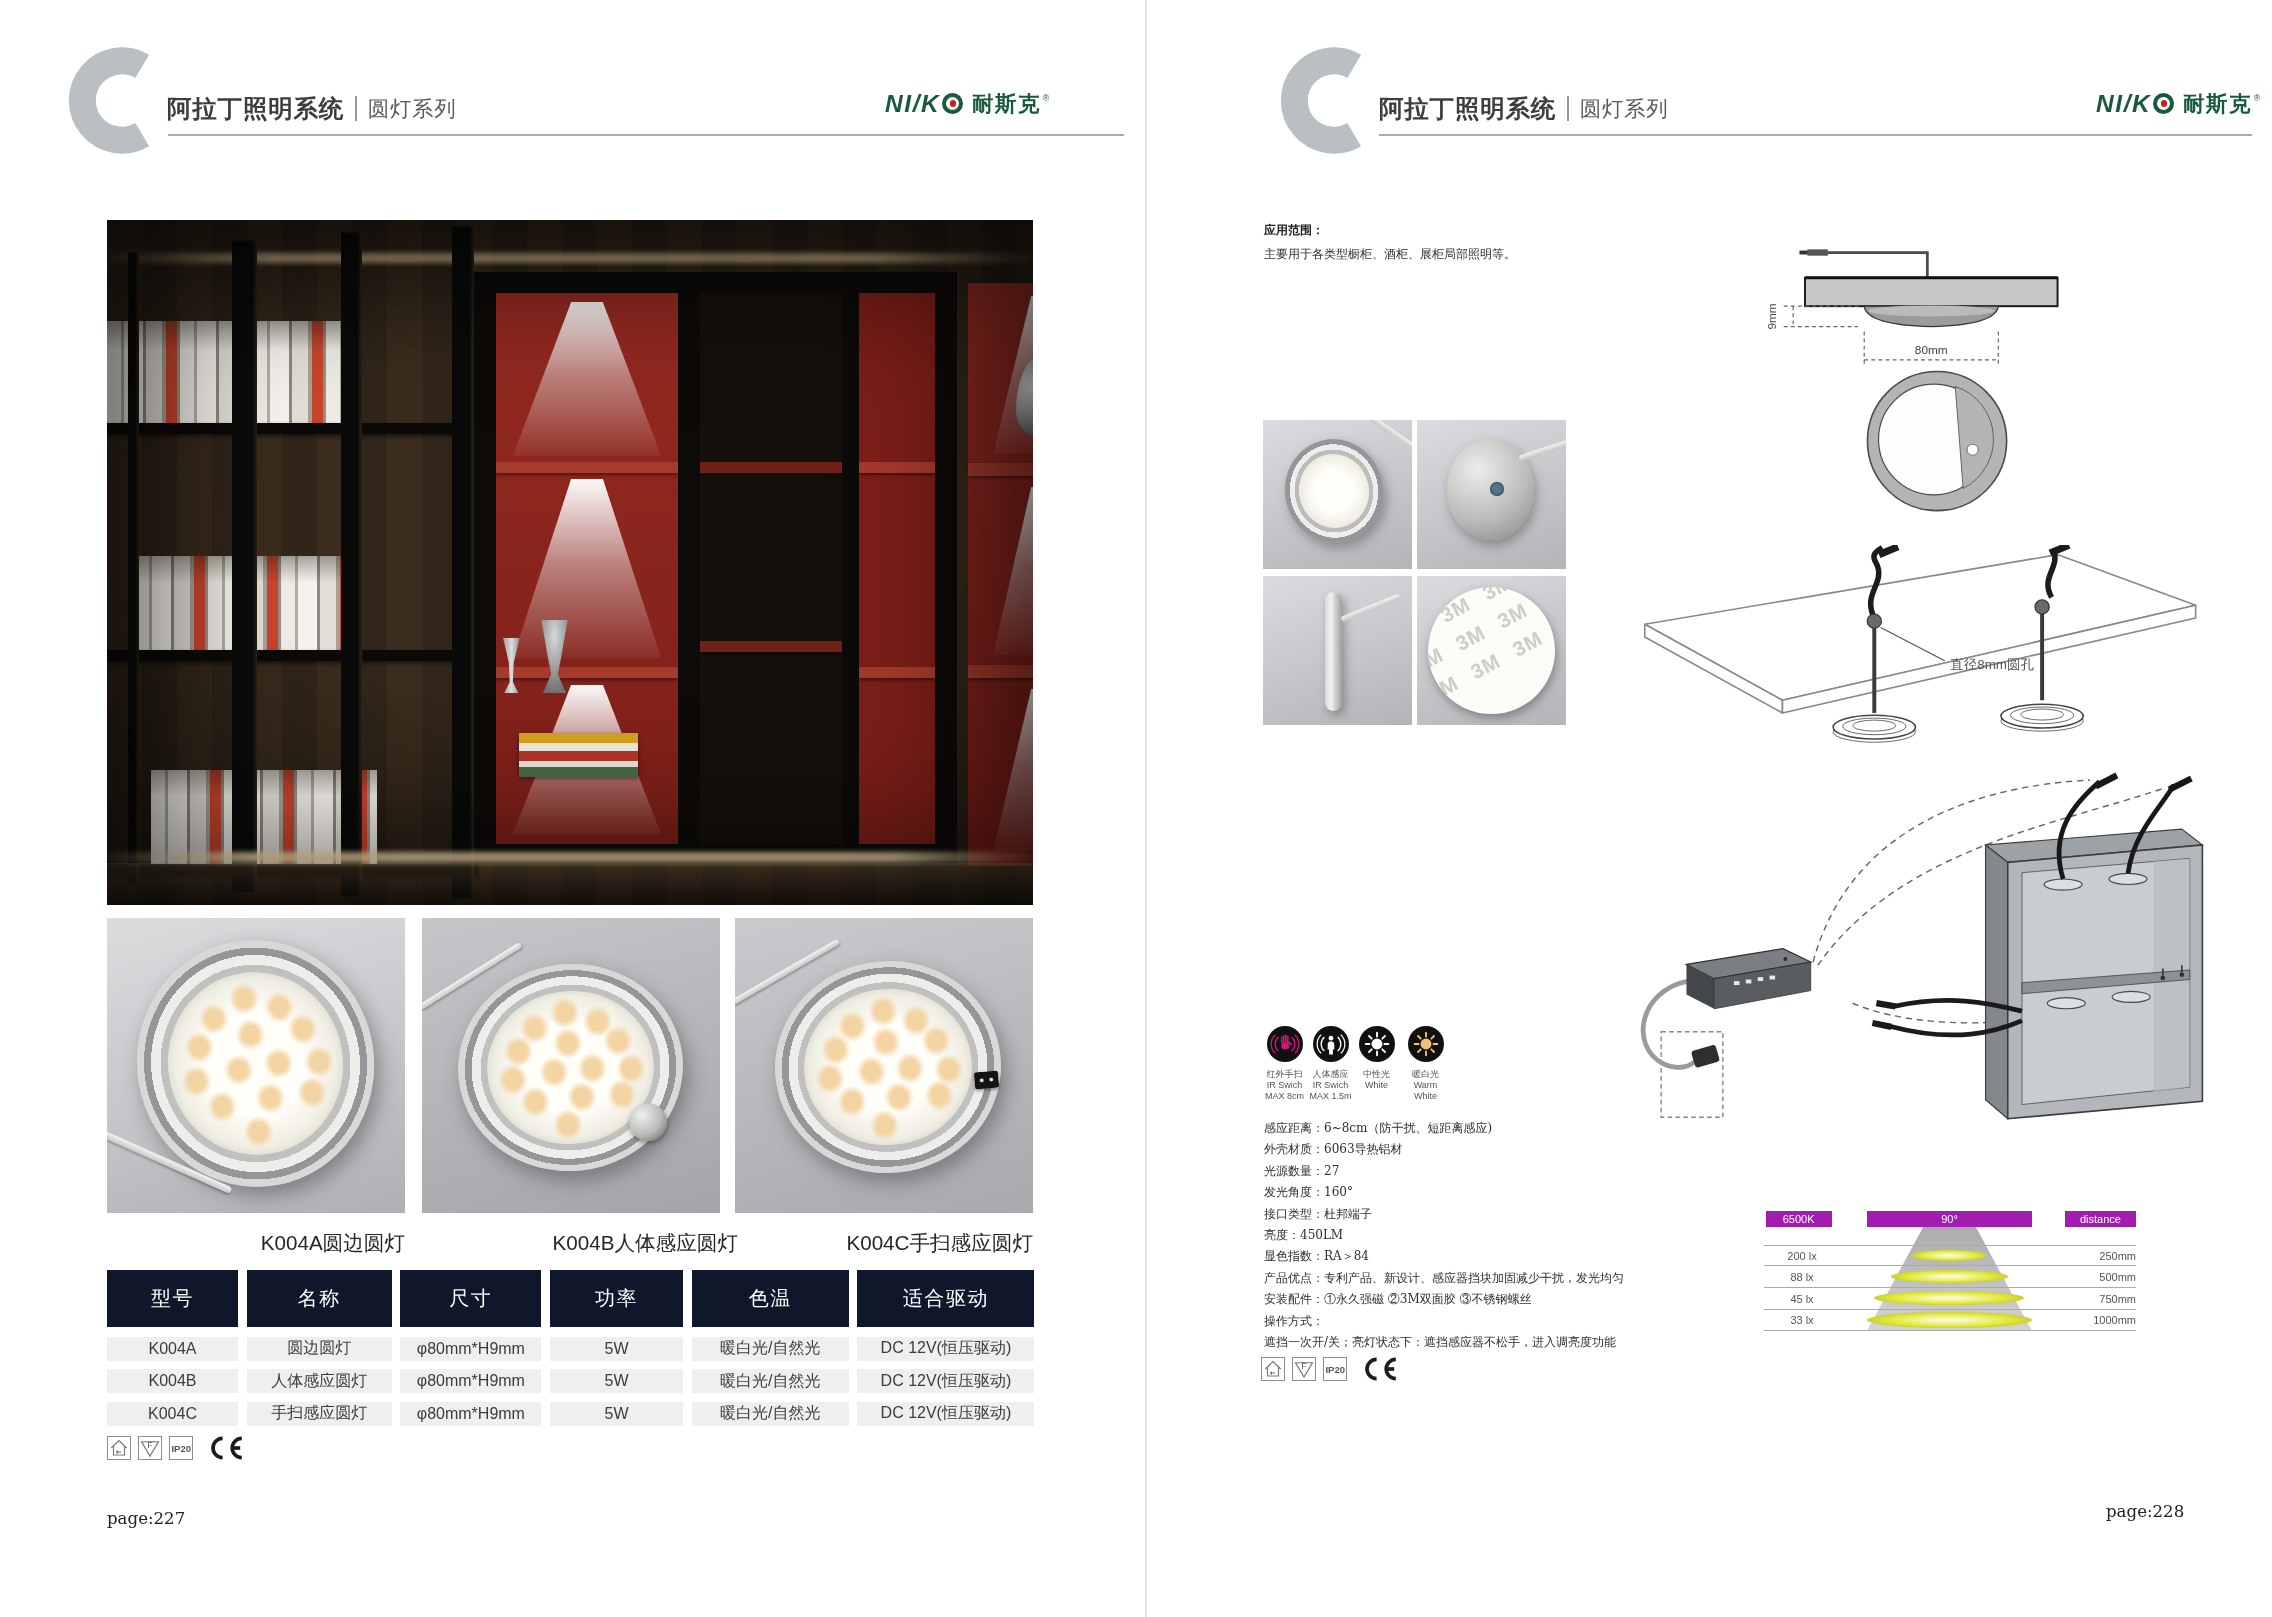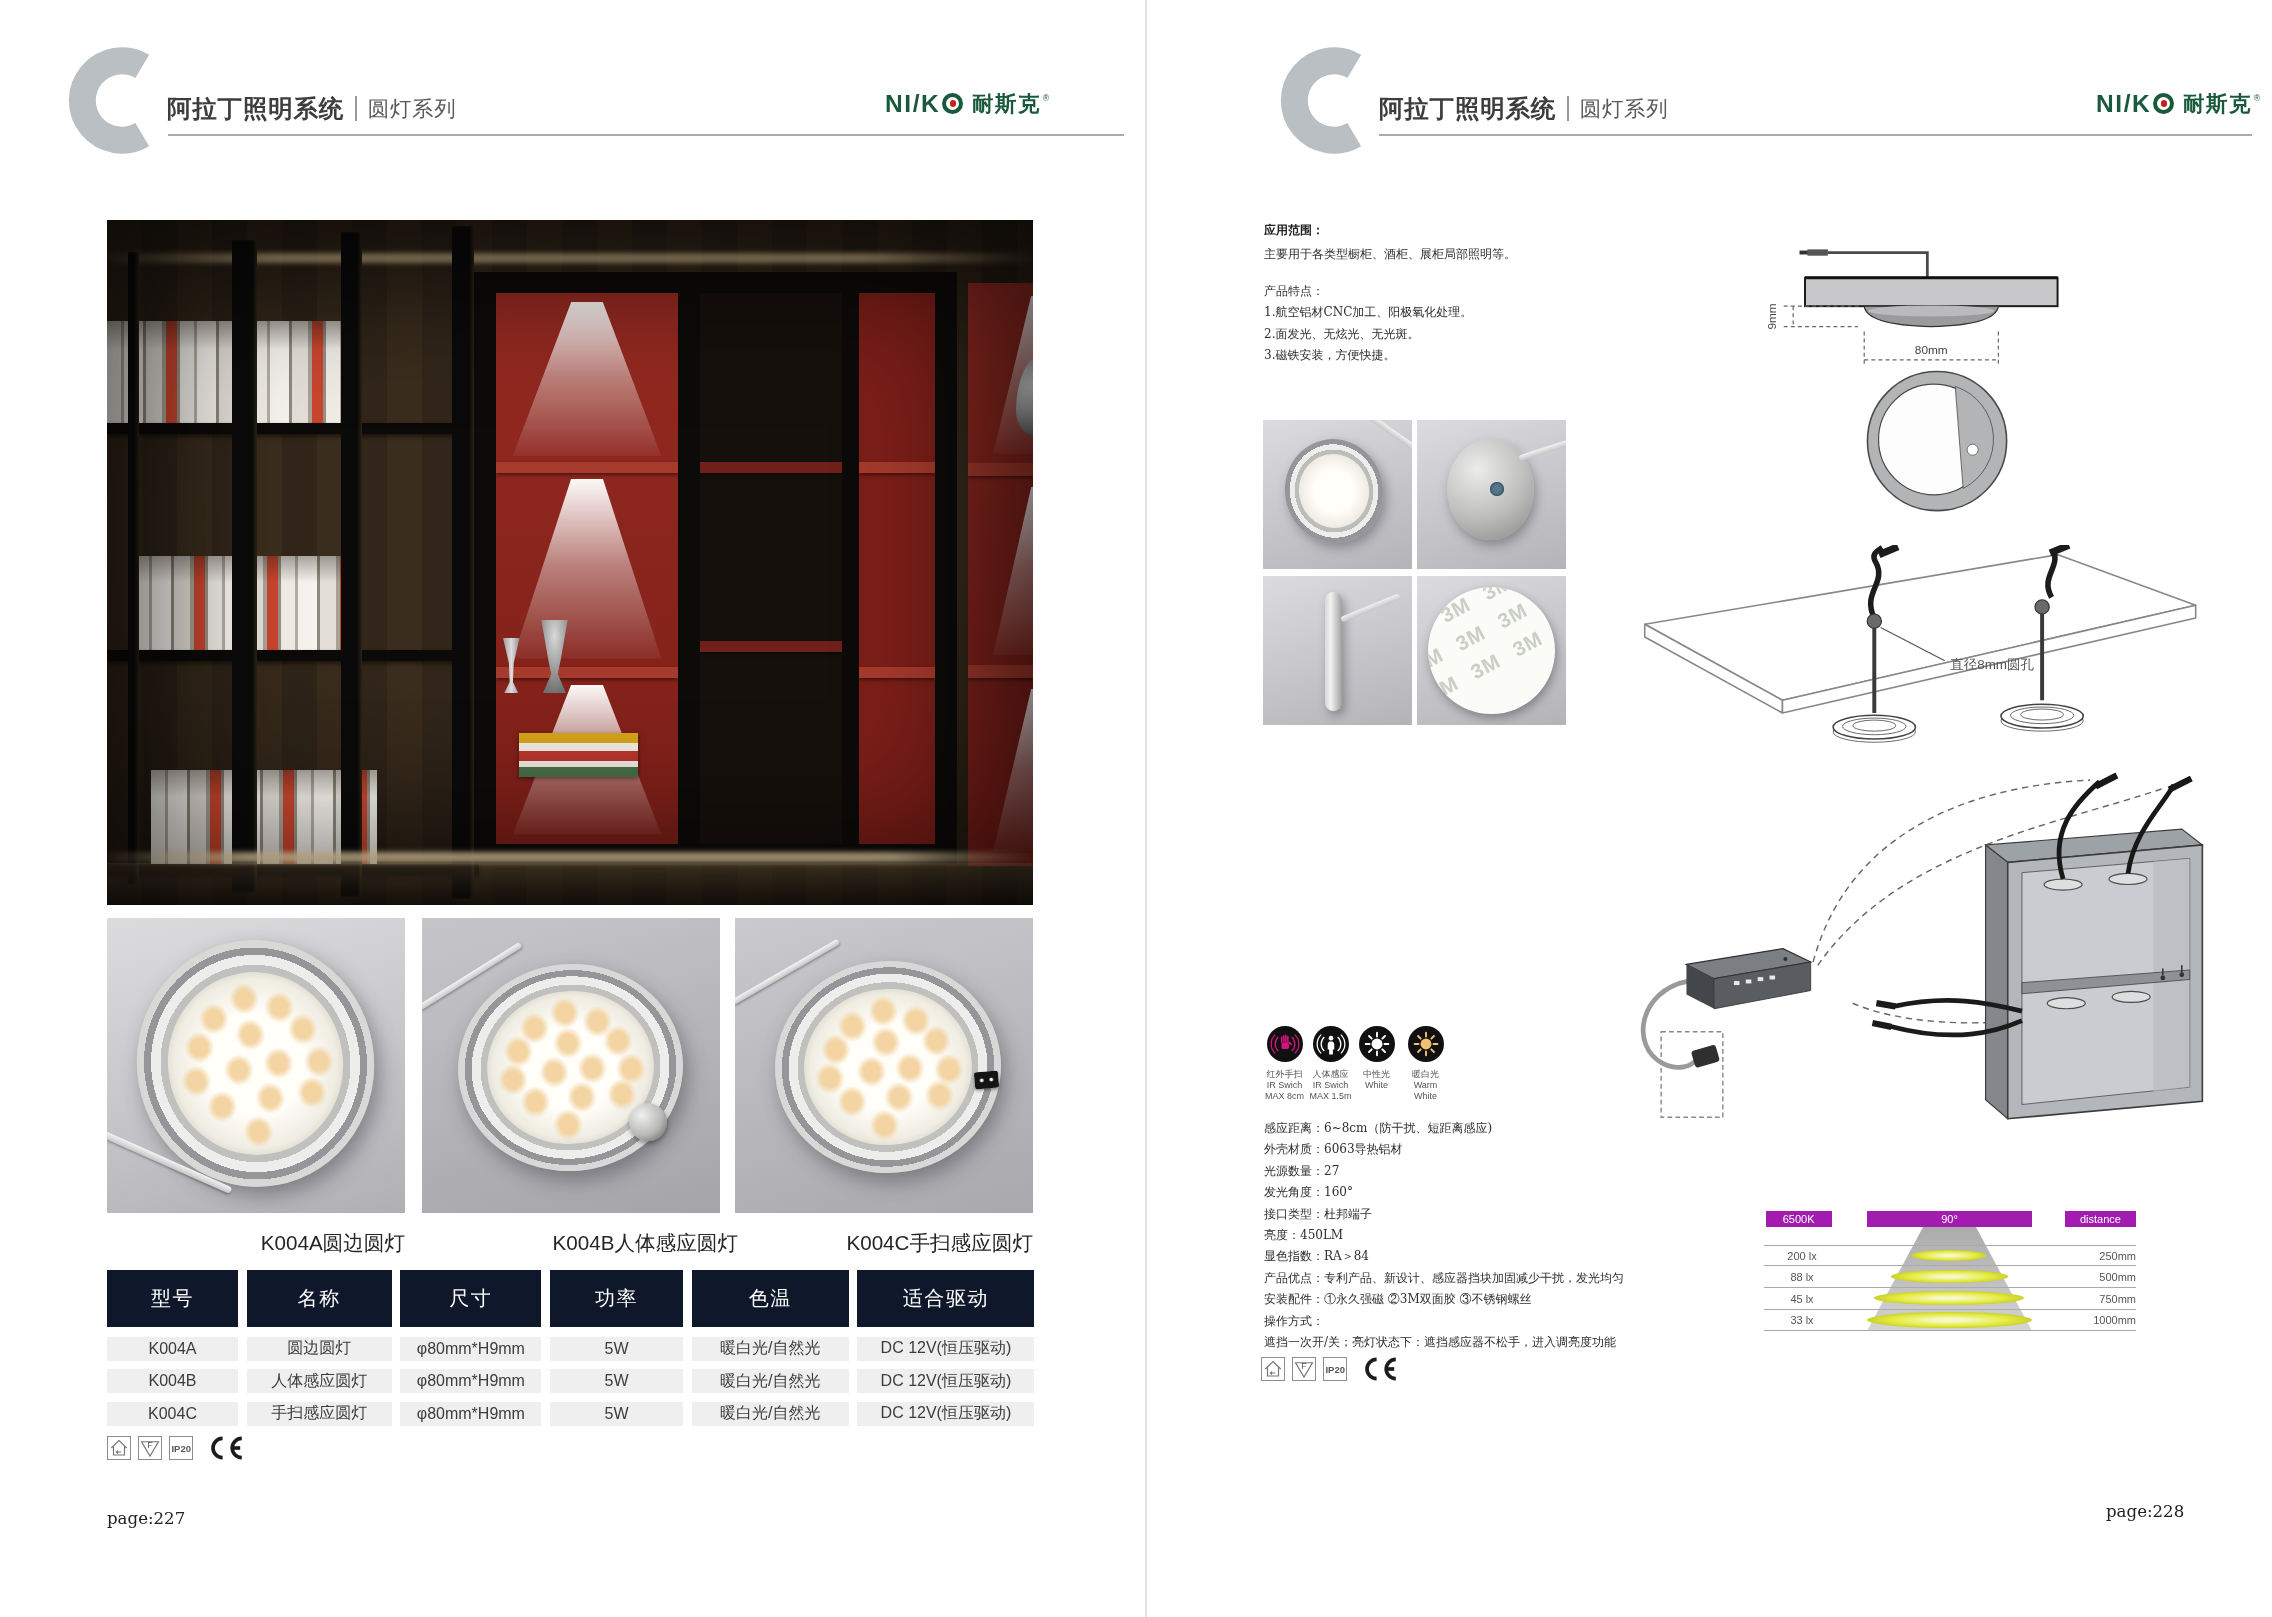--- a/index.html
+++ b/index.html
@@ -10,21 +10,21 @@
 
 .hdr{position:absolute;top:41px;width:602px;height:135px}
 .hdr.l{left:47px}.hdr.r{left:1259px}
 .cmark{position:absolute;left:0;top:0}
 .trow{position:absolute;left:120px;top:51px;display:flex;align-items:center;gap:11px}
 .ptitle{font-size:24.5px;font-weight:bold;color:#3d3d3d;letter-spacing:0.8px}
 .vsep{width:1.6px;height:25px;background:#9a9a9a}
 .pseries{font-size:21.4px;color:#5a5a5a;letter-spacing:0.8px}
 .logo{position:absolute;top:89px;display:flex;align-items:center}
 .logo.l{left:885px}.logo.r{left:2096px}
-.logo-en{font-size:24.5px;font-weight:bold;color:#1a5a3c;letter-spacing:1.6px;}
+.logo-en{font-size:24.5px;font-weight:bold;color:#1a5a3c;letter-spacing:1.6px;font-style:italic}
 .o-ring{position:relative;width:21.4px;height:21.4px;border:4.7px solid #1a5a3c;border-radius:50%;margin:0 1.6px}
 .o-ring i{position:absolute;left:50%;top:50%;width:6.3px;height:6.3px;margin:-3.2px 0 0 -3.2px;background:#c8201e;border-radius:50%}
 .logo-cn{font-size:21.4px;font-weight:bold;color:#1a5a3c;margin-left:7.1px;letter-spacing:1.6px}
 .logo sup{font-size:8.7px;color:#1a5a3c;margin-left:1.6px;transform:translateY(-6.3px)}
 .hrule{position:absolute;top:134px;height:2.4px;background:#a7acac}
 .hrule.l{left:168px;width:956px}.hrule.r{left:1379px;width:873px}
 
 
 .photo-main{position:absolute;left:107px;top:220px;width:926px;height:685px;overflow:hidden;
  background:
@@ -307,26 +307,20 @@
       </span>
     <span class="logo-cn">耐斯克</span>
     <sup>®</sup>
   </div>
   <div class="hrule r"></div>
 
   <div class="appblk">
     <div class="bt">应用范围：</div>
     <div class="bserif body">主要用于各类型橱柜、酒柜、展柜局部照明等。</div>
   </div>
-  <div class="featblk bserif">
-    <div>产品特点：</div>
-    <div>1.航空铝材CNC加工、阳极氧化处理。</div>
-    <div>2.面发光、无炫光、无光斑。</div>
-    <div>3.磁铁安装，方便快捷。</div>
-  </div>
 
   <div class="gal">
     <div class="gc" style="left:0;top:0">
       <div style="position:absolute;left:22px;top:19px;width:98px;height:104px;transform:rotate(-12deg)">
         <div class="mring" style="inset:0"></div>
           <div class="mlens"></div>
       </div>
       <div class="mwire" style="left:93px;top:6.3px;width:63px;transform:rotate(35deg)"></div>
     </div>
     <div class="gc" style="left:154px;top:0">

